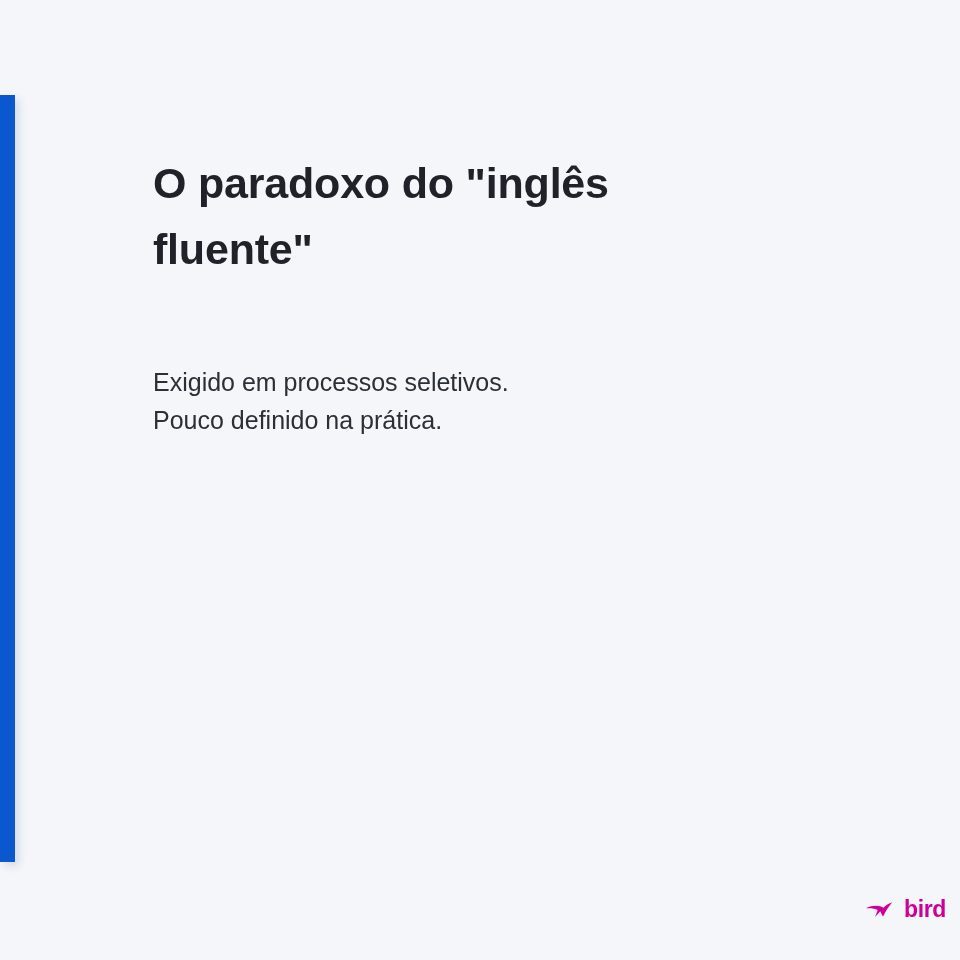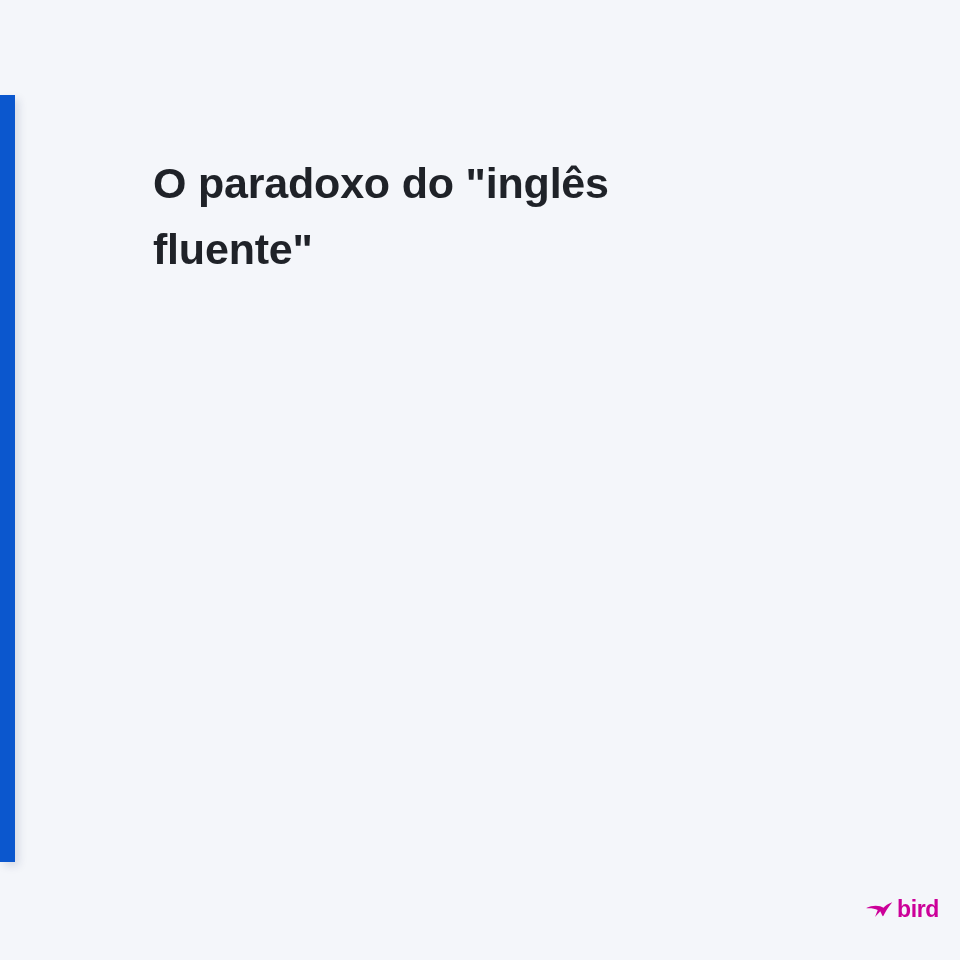--- a/index.html
+++ b/index.html
@@ -75,21 +75,21 @@
     margin-top: 38px;
   }
 
   
   .logo {
     position: absolute;
     left: 866px;
     top: 898px;
     display: flex;
     align-items: center;
-    gap: 4px;
+    gap: 11px;
   }
 
   .logo-mark {
     display: block;
     width: 27px;
     height: 23px;
   }
 
   .logo-text {
     font-size: 23px;
@@ -104,20 +104,22 @@
 
 <div class="slide">
 
   <div class="accent-bar"></div>
 
   <div class="content">
 
     <h1 class="title">O paradoxo do "inglês fluente"</h1>
 
     <div class="body-block">
+      <p class="paragraph">Exigido em processos seletivos.
+Pouco definido na prática.</p>
     </div>
 
   </div>
 
   <div class="logo">
     <span class="logo-mark">
       <svg viewBox="0 0 54 46" width="27" height="23" xmlns="http://www.w3.org/2000/svg">
         <path d="M1.5 19.5 C9 15.5 20 14 28.5 16.5 C31 17.2 33.2 18.3 35 19.6 C38.5 15.5 44 11.5 52.5 8.5 C48 14 44.2 19 41.2 23.8 C38.6 28 36.8 31.8 35.2 35.2 C34.6 36.5 33.4 36.8 32.8 35.6 C31.4 32.8 30 29.6 28.4 26.6 C26 29.6 22.6 33.4 18 38 C20.4 32 22.2 27.4 23.4 24 C17.4 21 9.8 20 1.8 20.6 C0.9 20.7 0.7 19.9 1.5 19.5 Z" fill="#cc0099"></path>
       </svg>
     </span>

